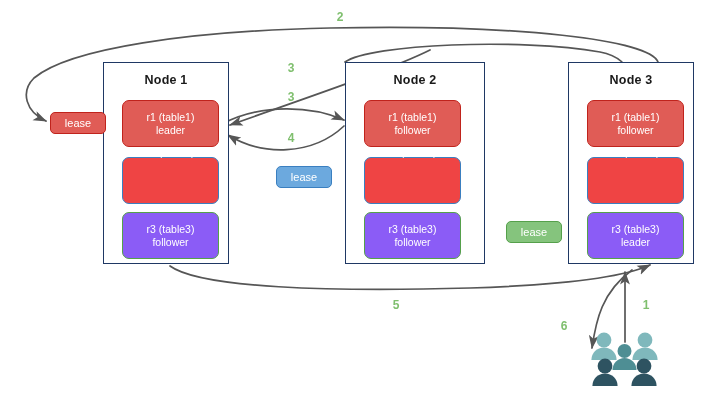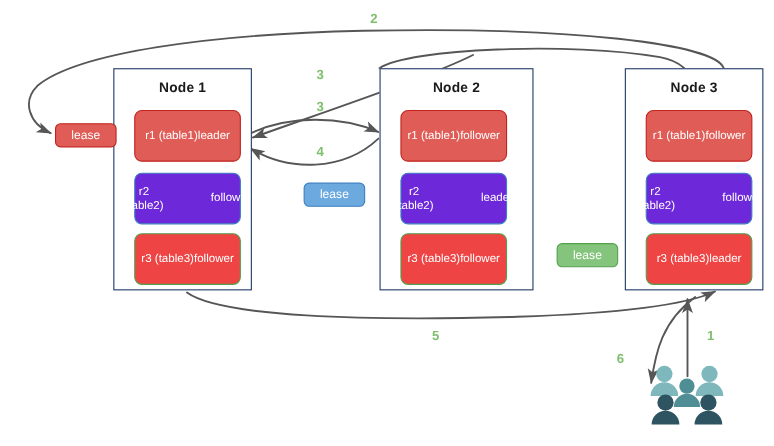--- a/index.html
+++ b/index.html
@@ -44,32 +44,32 @@
     letter-spacing: 0.2px;
   }
   .replica {
     position: absolute;
     box-sizing: border-box;
     left: 18px;
     width: 97px;
     height: 47px;
     border-radius: 7px;
     display: flex;
-    flex-direction: row;
+    flex-direction: column;
     align-items: center;
     justify-content: center;
     color: #ffffff;
     font-size: 10.5px;
     line-height: 13px;
     text-align: center;
   }
   .replica .ln { display: block; }
   .rep-red   { background: #E05C56; border: 1.4px solid #C0231C; }
-  .rep-blue  { background: #6d28d9; border: 1.4px solid #3A7FC0; gap: 43px; }
-  .rep-green { background: #ef4444; border: 1.4px solid #55A04B; }
+  .rep-blue  { background: #ef4444; border: 1.4px solid #3A7FC0; gap: 43px; }
+  .rep-green { background: #8b5cf6; border: 1.4px solid #55A04B; }
 
   .lease {
     position: absolute;
     box-sizing: border-box;
     width: 56px;
     height: 22px;
     border-radius: 5px;
     display: flex;
     align-items: center;
     justify-content: center;

